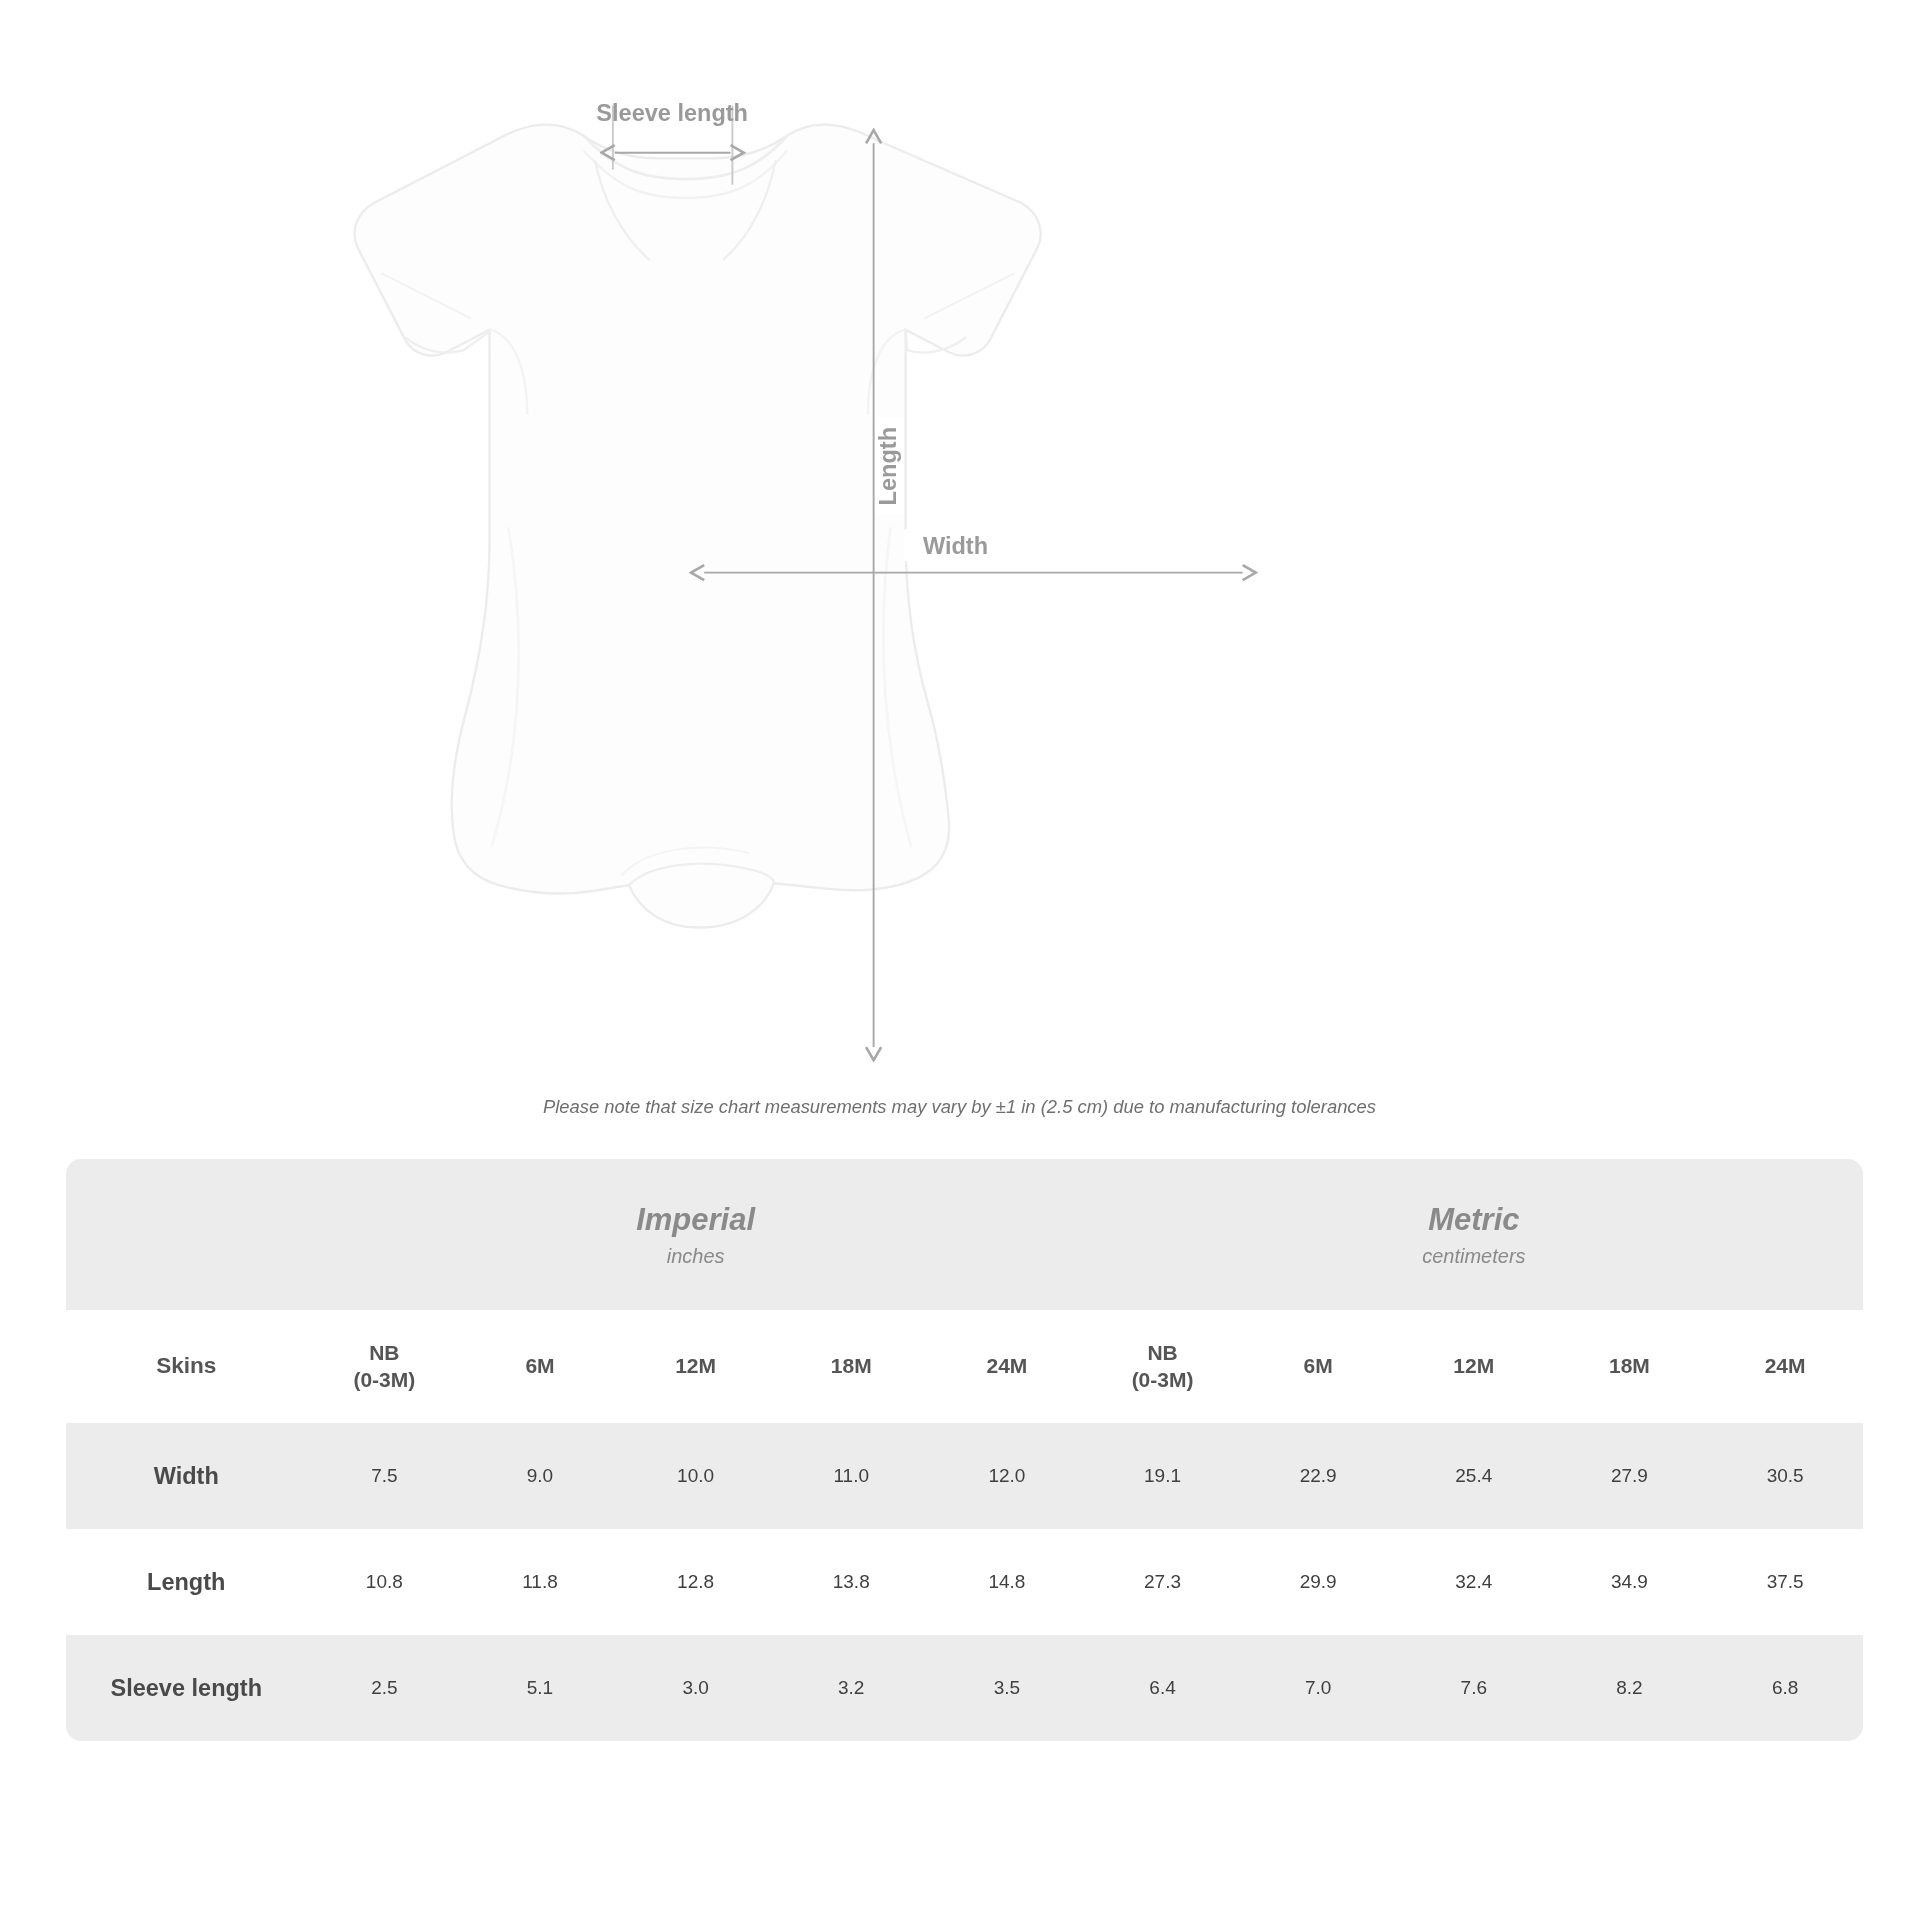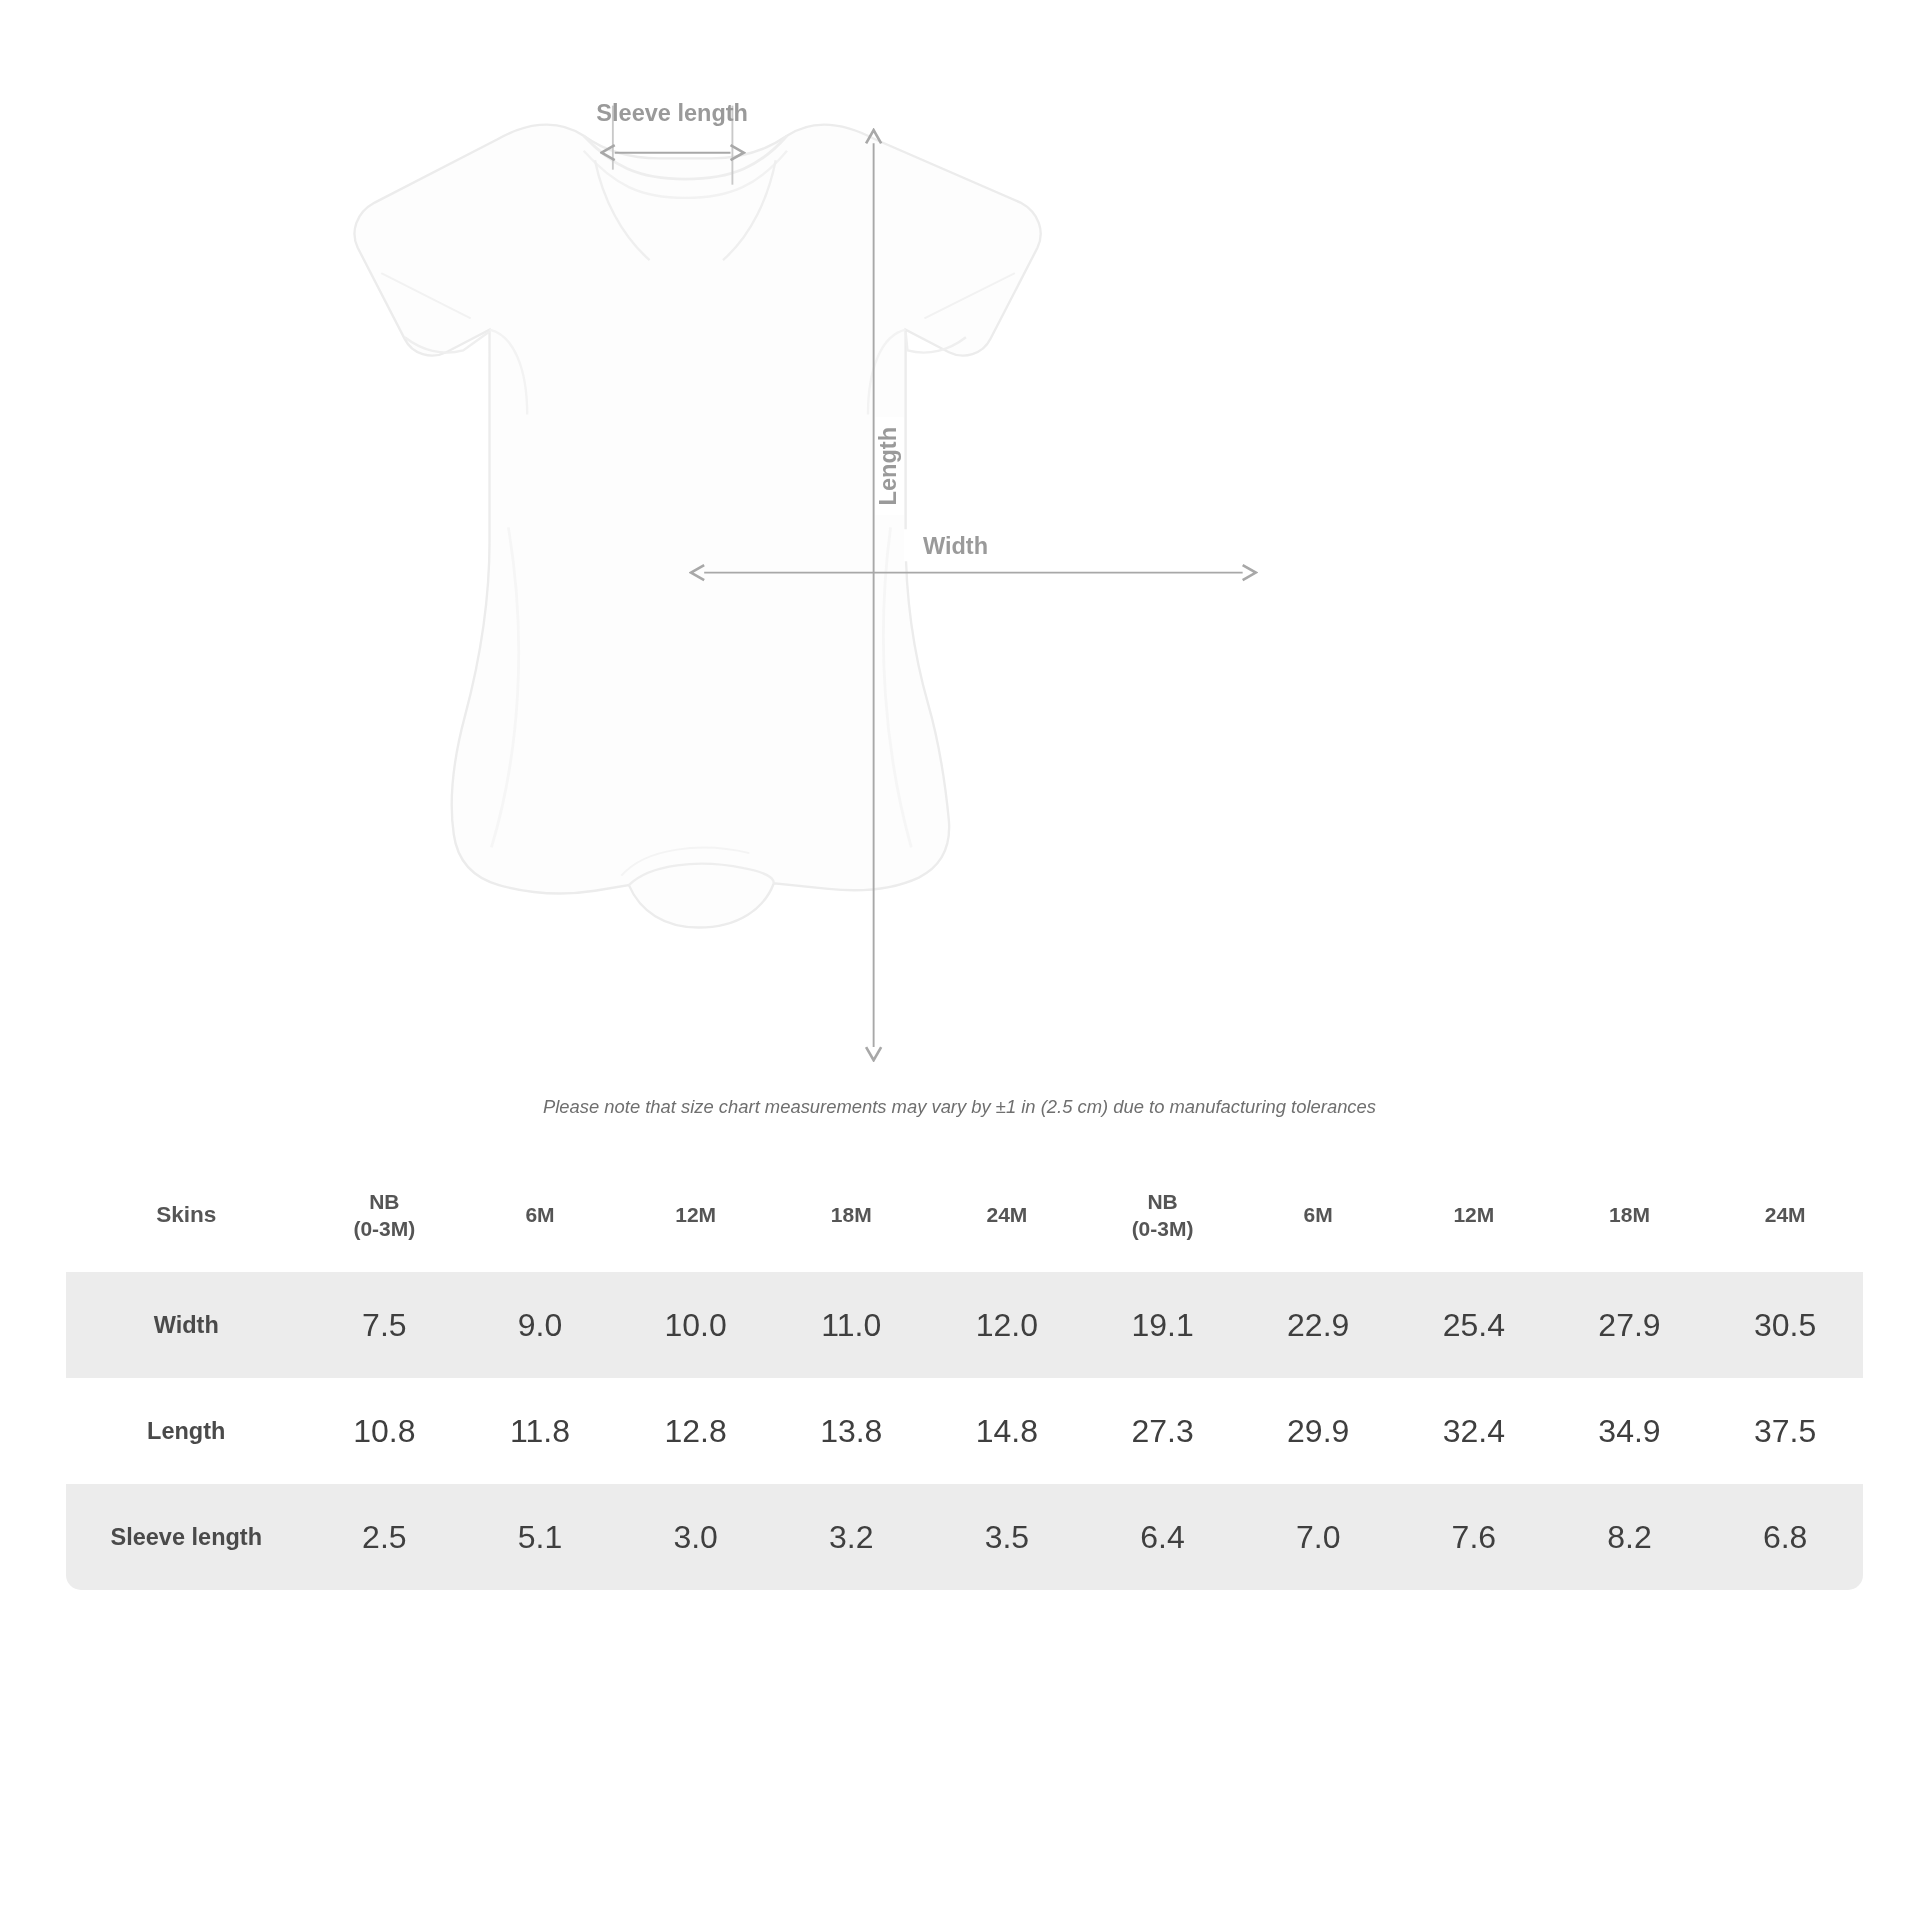--- a/index.html
+++ b/index.html
@@ -101,21 +101,21 @@
     font-size: 22.6px;
   }
   .sub-size {
     display: block;
     font-size: 21px;
     font-weight: bold;
   }
 
   .data-row td {
     height: 104px;
-    font-size: 32px;
+    font-size: 19px;
     color: #3f3f3f;
   }
   .data-row td.rowlabel {
     font-weight: bold;
     font-size: 23.5px;
     color: #4a4a4a;
   }
   .data-row.shaded td {
     background: #ececec;
   }
@@ -241,20 +241,31 @@
           <col class="col-cell">
           <col class="col-cell">
         <col class="col-cell">
           <col class="col-cell">
           <col class="col-cell">
           <col class="col-cell">
           <col class="col-cell">
       </colgroup>
       <tbody>
 
+        <tr class="unit-row">
+          <td class="corner-left"></td>
+          <td colspan="5">
+            <div class="unit-title">Imperial</div>
+            <div class="unit-sub">inches</div>
+          </td>
+          <td colspan="5" class="corner-right">
+            <div class="unit-title">Metric</div>
+            <div class="unit-sub">centimeters</div>
+          </td>
+        </tr>
 
         <tr class="head-row">
           <td class="rowlabel">Skins</td>
           <td>
             <span class="sub-size">NB</span>
             <span class="sub-size">(0-3M)</span>
           </td>
           <td>6M</td>
           <td>12M</td>
           <td>18M</td>

